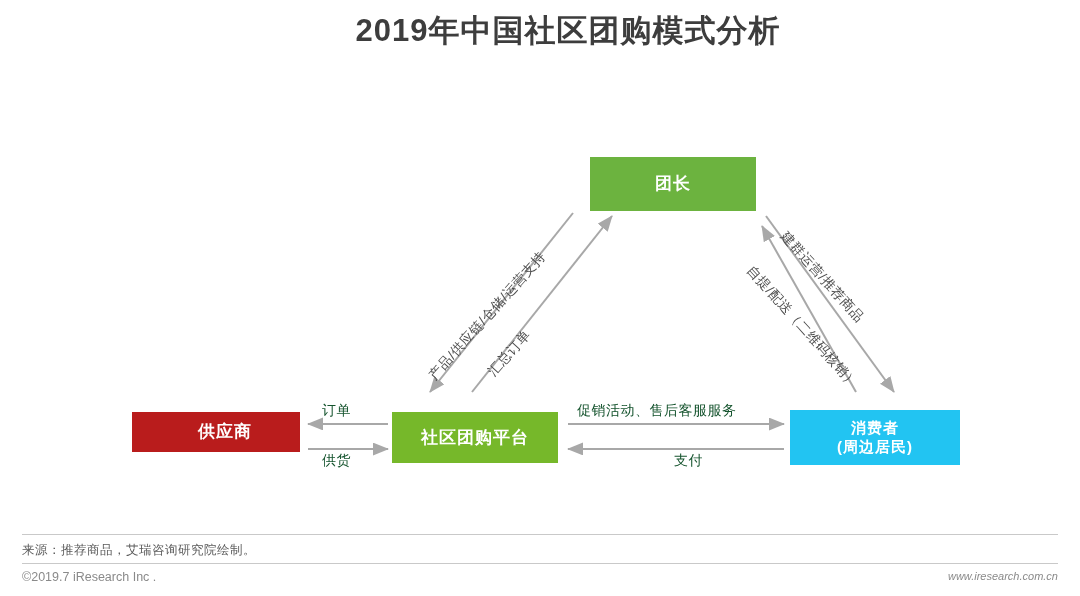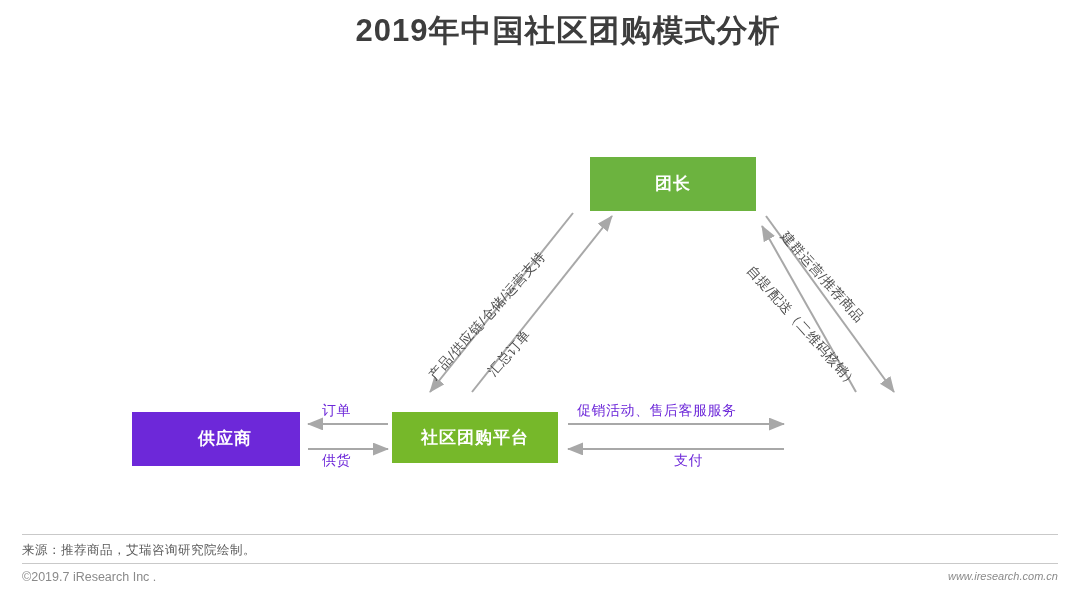--- a/index.html
+++ b/index.html
@@ -59,42 +59,42 @@
     font-weight: bold;
     font-size: 17px;
     line-height: 1.25;
     letter-spacing: 1px;
   }
   .node-leader {
     left: 590px;  top: 157px;  width: 166px; height: 54px;
     background: #6cb33f;
   }
   .node-supplier {
-    left: 132px; top: 412px; width: 168px; height: 54px;
-    background: #6d28d9;
+    left: 132px; top: 412px; width: 168px; height: 40px;
+    background: #b91c1c;
     padding-left: 18px;
   }
   .node-platform {
     left: 392px; top: 412px; width: 166px; height: 51px;
     background: #76b82a;
     text-align: right;
   }
   .node-consumer {
     left: 790px; top: 410px; width: 170px; height: 55px;
     background: #22c4f2;
     flex-direction: column;
     font-size: 15px;
   }
   .node-consumer span { display: block; }
 
   
   .edge-label {
     position: absolute;
     font-size: 14px;
-    color: #6d28d9;
+    color: #14532d;
     white-space: nowrap;
     letter-spacing: 0.5px;
     text-align: right;
   }
   .lbl-order      { left: 322px; top: 402px; }
   .lbl-supply     { left: 322px; top: 452px; }
   .lbl-promo      { left: 577px; top: 402px; }
   .lbl-pay        { left: 655px; top: 452px; margin-left: 19px; }
 
   .rot-label {
@@ -178,20 +178,24 @@
   </div>
 
   <div class="node node-supplier">
     <span>供应商</span>
   </div>
 
   <div class="node node-platform">
     <span>社区团购平台</span>
   </div>
 
+  <div class="node node-consumer">
+    <span>消费者</span>
+    <span>(周边居民)</span>
+  </div>
 
   <div class="edge-label lbl-order">订单</div>
   <div class="edge-label lbl-supply">供货</div>
   <div class="edge-label lbl-promo">促销活动、售后客服服务</div>
   <div class="edge-label lbl-pay">支付</div>
 
   <div class="rot-label lbl-products">产品/供应链/仓储/运营支持</div>
   <div class="rot-label lbl-aggregate">汇总订单</div>
   <div class="rot-label lbl-community">建群运营/推荐商品</div>
   <div class="rot-label lbl-pickup">自提/配送（二维码核销）</div>

